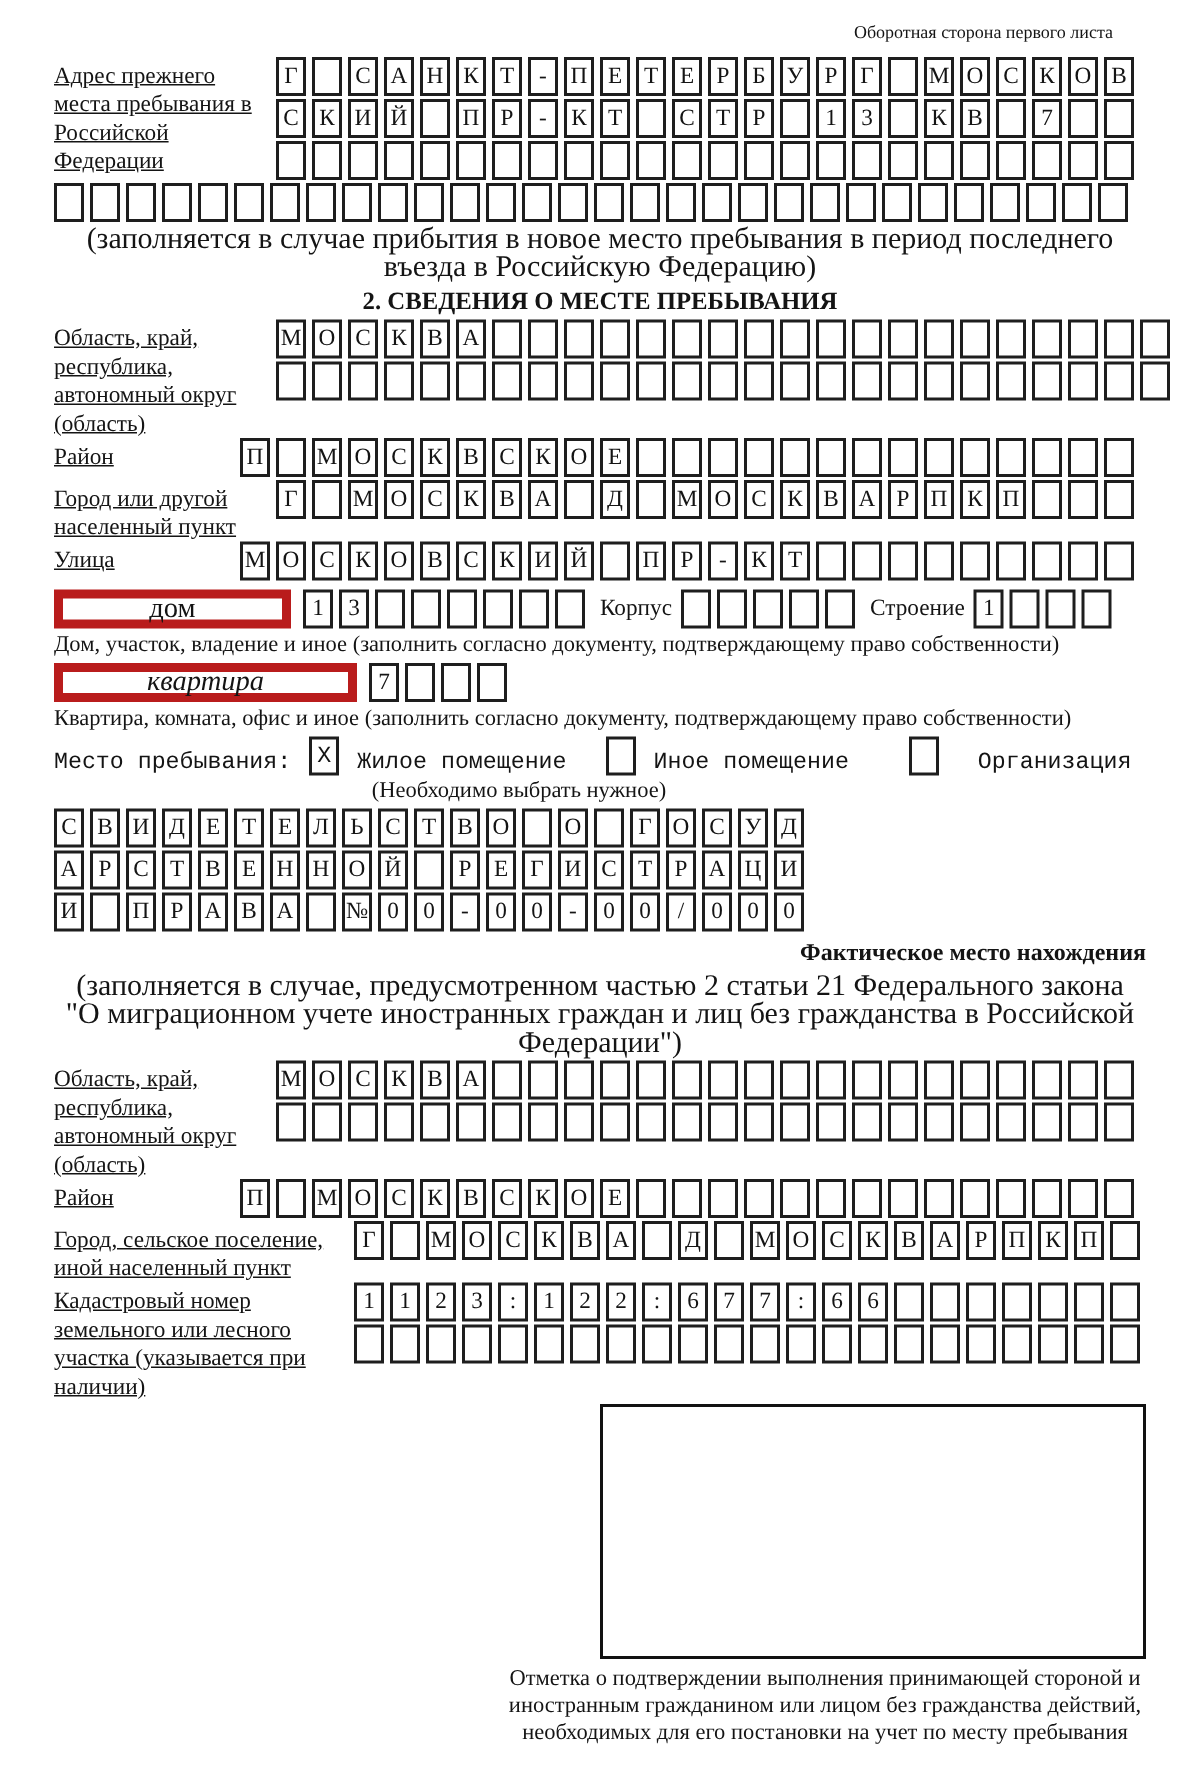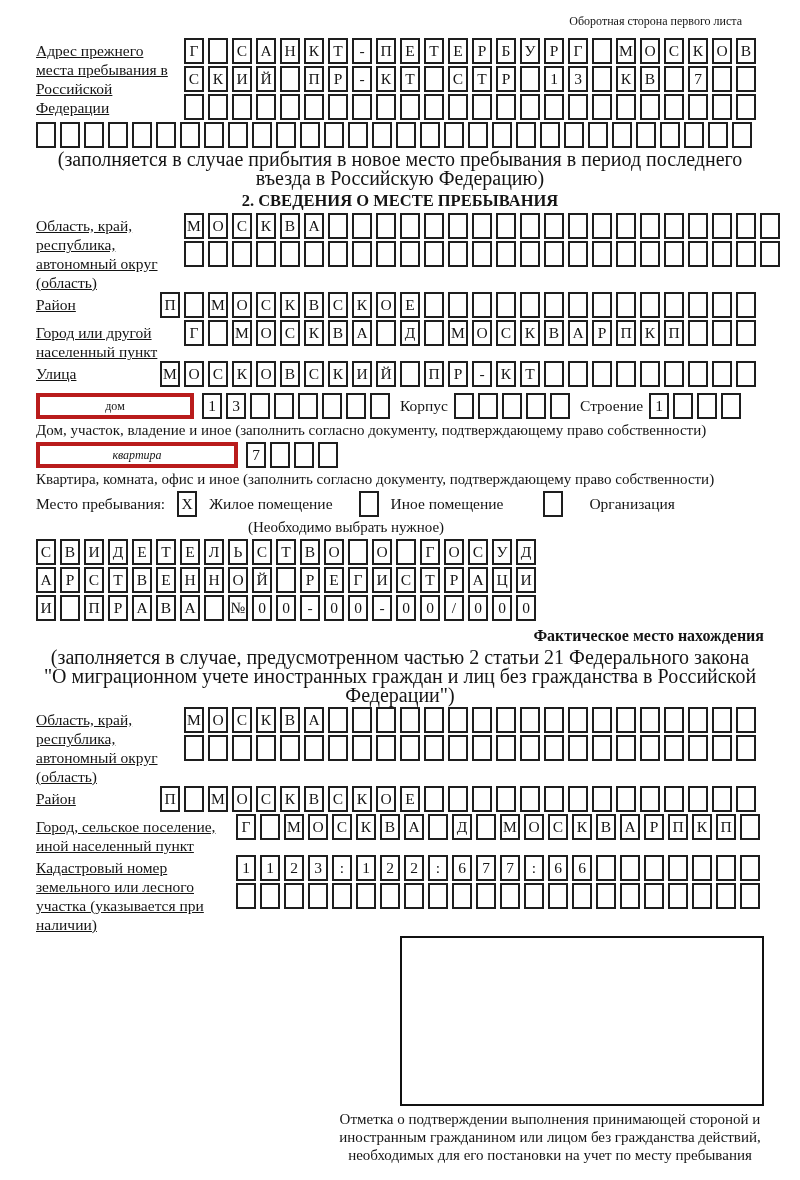--- a/index.html
+++ b/index.html
@@ -20,27 +20,27 @@
         font-size:15.5px;background:#fff;}
   .chk{flex:none;width:20px;height:26px;box-sizing:border-box;border:2px solid #1e1e1e;
        display:flex;align-items:center;justify-content:center;font-size:15.5px;}
 
   .note-c{font-size:20px;text-align:center;line-height:19px;}
   .note-l{font-size:15px;line-height:19px;margin:0 0 2px 0;}
   .h2{font-size:16.5px;font-weight:bold;text-align:center;margin:2px 0 2px 0;line-height:21px;}
   .h3{font-size:16px;font-weight:bold;text-align:right;margin:2px 0 2px 0;line-height:21px;}
 
   .inline-row{display:flex;align-items:center;margin-top:4px;margin-bottom:2px;}
-  .wbox{flex:none;box-sizing:border-box;height:26px;border:4px solid #b91c1c;
-        display:flex;align-items:center;justify-content:center;font-size:12px;}
+  .wbox{flex:none;box-sizing:border-box;height:26px;border:6px solid #b91c1c;
+        display:flex;align-items:center;justify-content:center;font-size:19px;}
   .box-dom{width:158px;margin-right:8px;}
   .box-kv{width:202px;margin-right:8px;font-style:italic;}
   .seg-label{font-size:15.5px;margin:0 6px;}
 
-  .stay-row{display:flex;align-items:center;margin-top:2px;margin-bottom:1px;font-size:15.5px;}
+  .stay-row{display:flex;align-items:flex-end;margin-top:2px;margin-bottom:1px;font-size:15.5px;font-family:Liberation Mono, monospace;}
   .stay-row .chk{margin:0 12px;}
   .stay-note{width:620px;text-align:center;font-size:15px;line-height:19px;margin-bottom:2px;}
 
   .stamp-wrap{width:428px;margin-left:auto;margin-right:0;margin-top:2px;}
   .stamp-box{box-sizing:border-box;width:364px;height:170px;border:2px solid #111;
              margin-left:auto;margin-right:0;}
   .stamp-note{font-size:15px;line-height:18px;text-align:center;margin-top:4px;}
   .mt2{margin-top:2px;}
 </style>
 </head>

